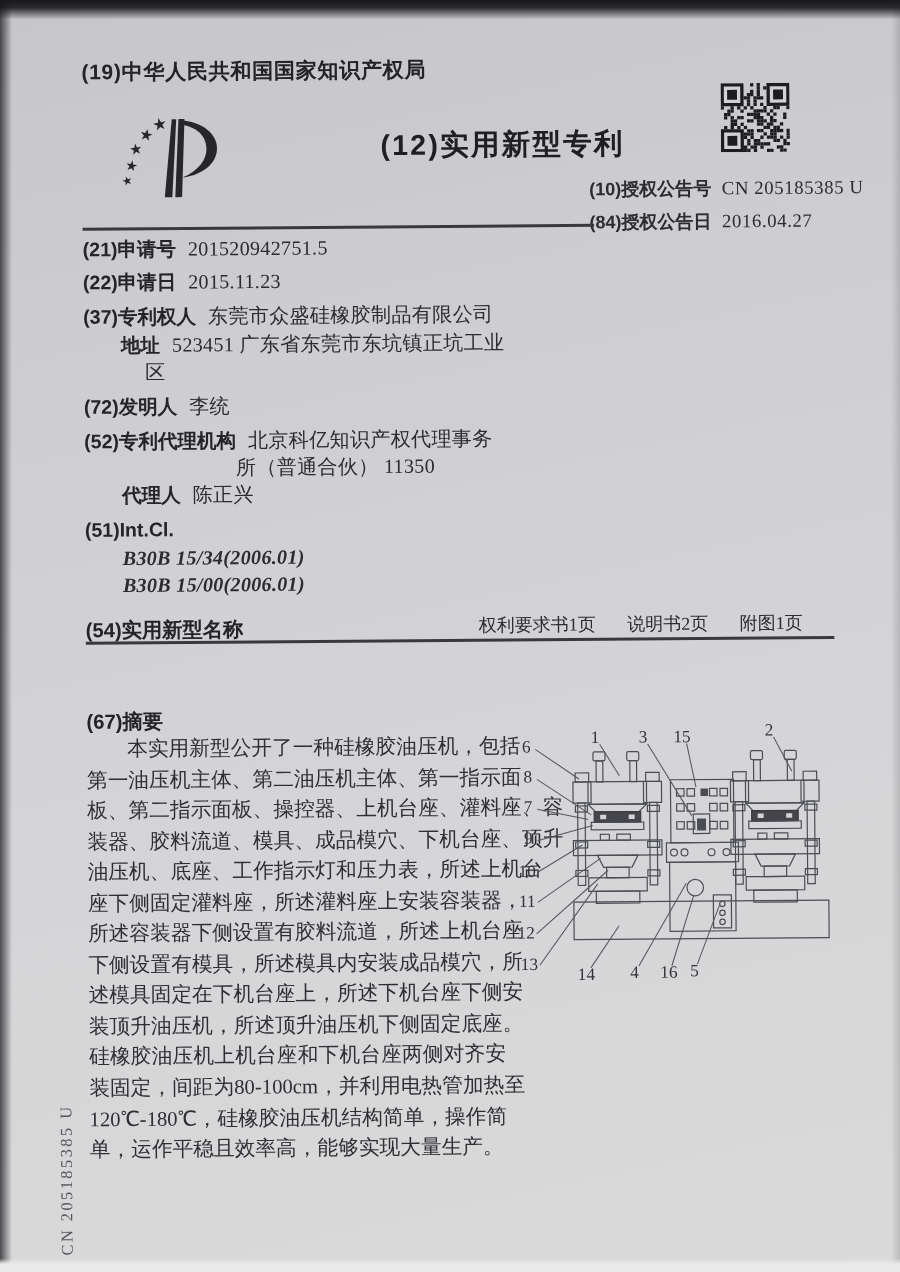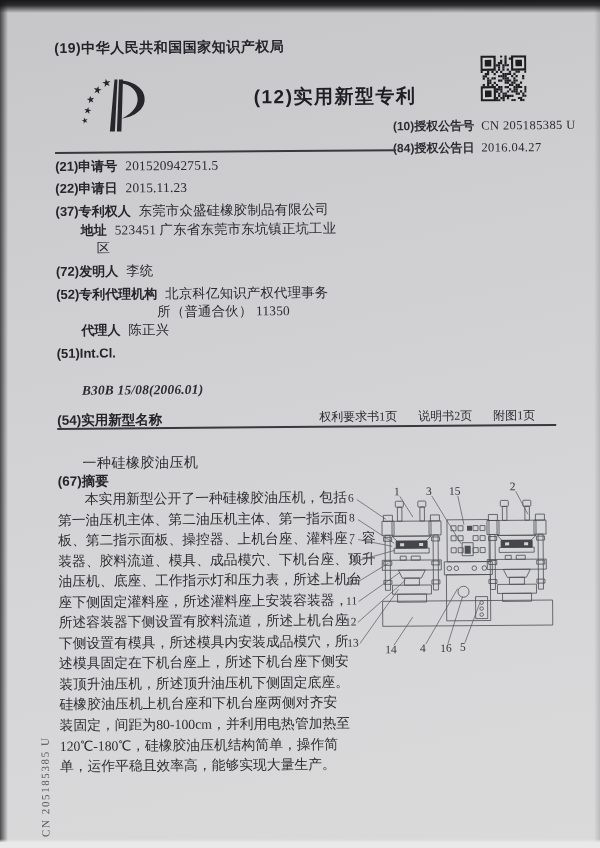--- a/index.html
+++ b/index.html
@@ -267,34 +267,36 @@
     </div>
     <div class="row" style="left:158px;top:302px">
       <span class="val">所（普通合伙） 11350</span>
     </div>
     <div class="row" style="left:82px;top:320px">
       <span class="lab">代理人</span><span class="val">陈正兴</span>
     </div>
     <div class="row" style="left:57px;top:344px">
       <span class="lab">(51)Int.Cl.</span>
     </div>
+    <div class="row" style="left:82px;top:363px">
+      <span class="val ital">B30B 15/34(2006.01)</span>
+    </div>
     <div class="row" style="left:82px;top:381px">
-      <span class="val ital">B30B 15/08(2006.01)</span>
+      <span class="val ital">B30B 15/00(2006.01)</span>
     </div>
 
     <div class="abs pages">
       <span>权利要求书1页</span>
       <span>说明书2页</span>
       <span>附图1页</span>
     </div>
 
     <div class="rule" style="left:57px;top:426px;width:499px"></div>
 
     <div class="abs sec-label hei" style="left:57px;top:410px">(54)实用新型名称</div>
-    <div class="abs sec-value" style="left:82px;top:453px">一种硅橡胶油压机</div>
     <div class="abs sec-label hei" style="left:57px;top:471px">(67)摘要</div>
 
     <div class="abstract">
       <div class="jline first">本实用新型公开了一种硅橡胶油压机，包括</div>
       <div class="jline">第一油压机主体、第二油压机主体、第一指示面</div>
       <div class="jline">板、第二指示面板、操控器、上机台座、灌料座、容</div>
       <div class="jline">装器、胶料流道、模具、成品模穴、下机台座、顶升</div>
       <div class="jline">油压机、底座、工作指示灯和压力表，所述上机台</div>
       <div class="jline">座下侧固定灌料座，所述灌料座上安装容装器，</div>
       <div class="jline">所述容装器下侧设置有胶料流道，所述上机台座</div>

